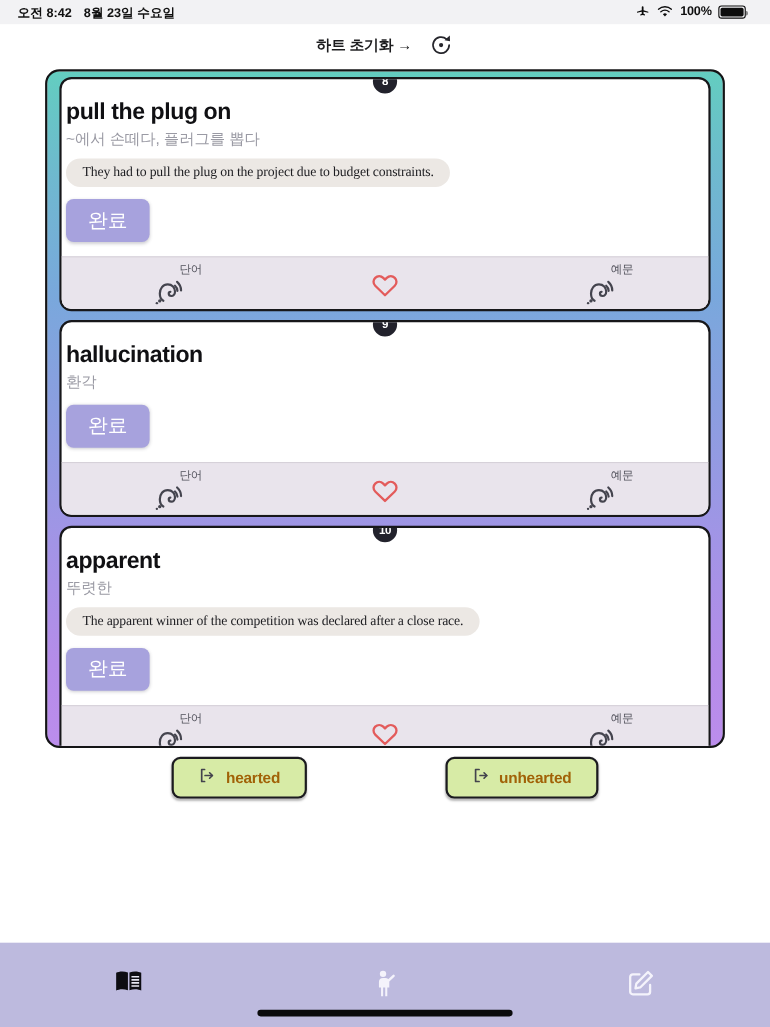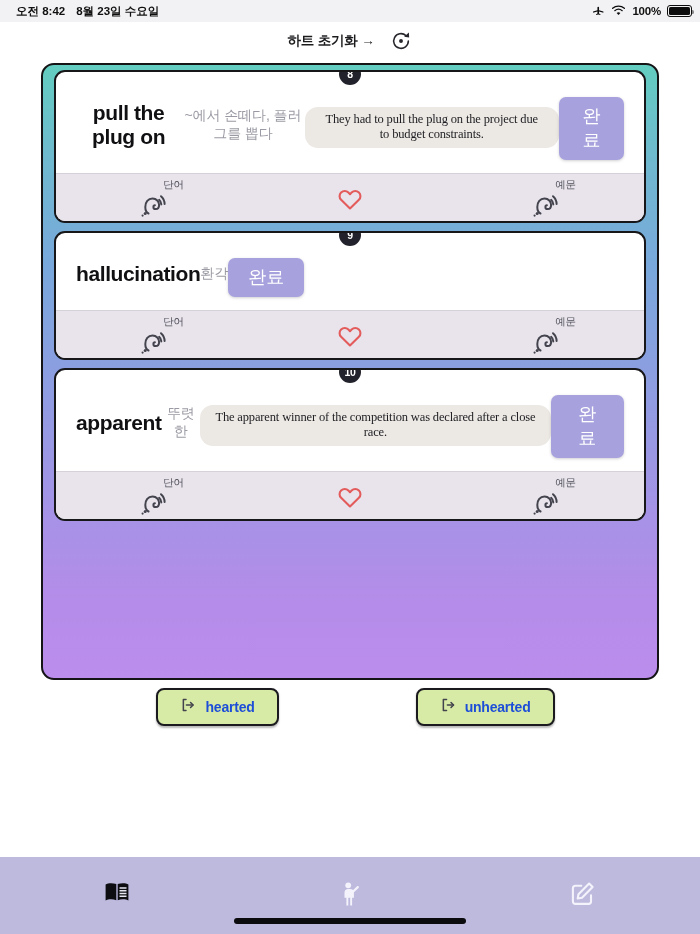--- a/index.html
+++ b/index.html
@@ -17,21 +17,21 @@
     position: relative;
   }
 
   
   .status-bar {
     height: 22px;
     background: #f2f2f4;
     display: flex;
     align-items: center;
     justify-content: space-between;
-    padding: 0 8px 0 16px;
+    padding: 0 22px 0 16px;
     font-size: 11.5px;
     font-weight: bold;
     color: #101010;
     position: relative;
     z-index: 50;
   }
   .status-left { display: flex; align-items: baseline; gap: 11px; }
   .status-right {
     display: flex;
     align-items: center;
@@ -117,24 +117,24 @@
     background: #ffffff;
     border: 2.5px solid #17171a;
     border-radius: 11px;
     margin-top: 5px;
     position: relative;
     overflow: hidden;
   }
   .card + .card { margin-top: 8px; }
 
   .card-body {
-    padding: 14px 20px 13px;
-    display: flex;
-    flex-direction: row;
-    align-items: center;
+    padding: 14px 4px 13px;
+    display: flex;
+    flex-direction: column;
+    align-items: flex-start;
   }
 
   .card-index {
     position: absolute;
     left: 50%;
     transform: translateX(-50%);
     top: -9px;
     width: 22px;
     height: 22px;
     border-radius: 50%;
@@ -225,29 +225,28 @@
     justify-content: center;
     gap: 126px;
   }
   .filter-btn {
     background: #d7eba6;
     border: 2px solid #1b1b1f;
     border-radius: 8px;
     padding: 7px 22px 8px;
     font-size: 14px;
     font-weight: bold;
-    color: #1d4ed8;
+    color: #a16207;
     display: flex;
     align-items: center;
     gap: 9px;
     cursor: pointer;
     font-family: "Liberation Sans", sans-serif;
     letter-spacing: -0.2px;
     box-shadow: 0 1.5px 2px rgba(0,0,0,0.28);
-    margin-left: 11px;
   }
 
   
   .tab-bar {
     position: absolute;
     left: 0;
     bottom: 0;
     width: 700px;
     height: 77px;
     background: #bdbade;

